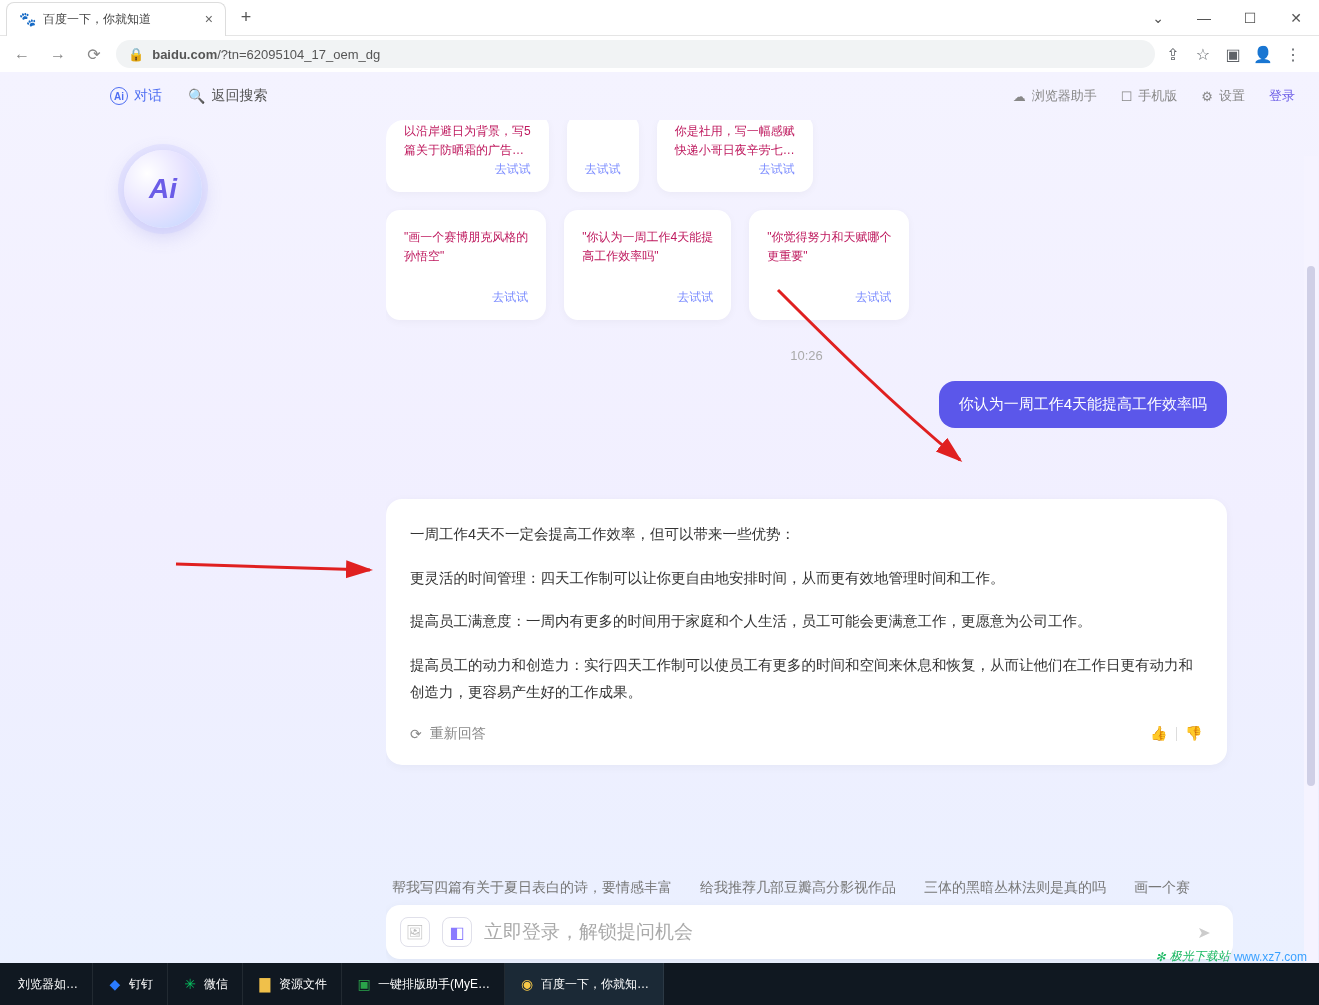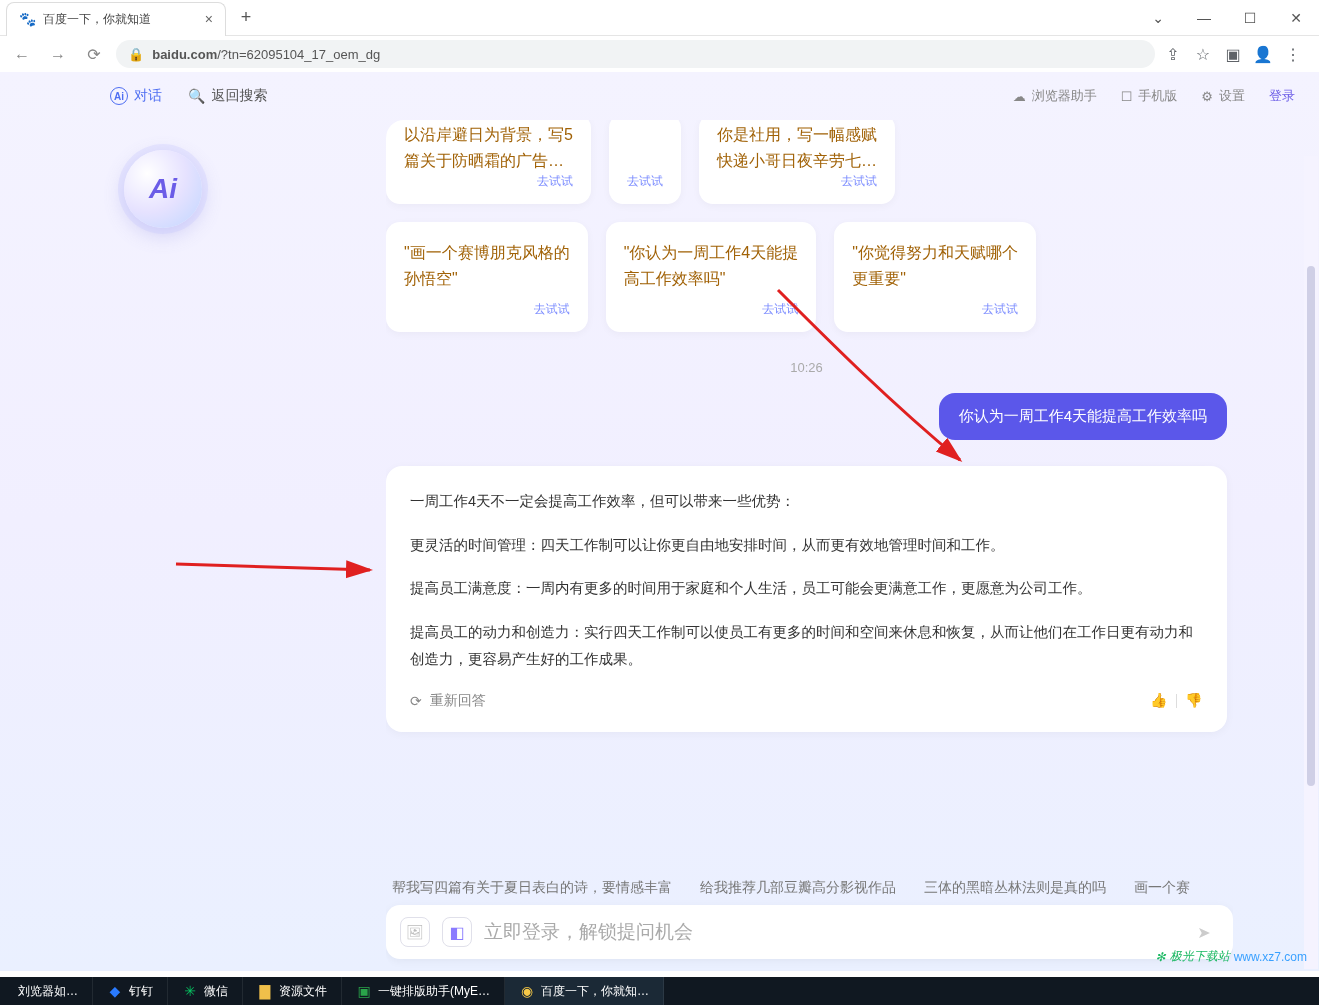--- a/index.html
+++ b/index.html
@@ -36,27 +36,27 @@
 .sidebar { width:280px; padding-top:10px; }
 .ai-badge { width:78px;height:78px;border-radius:50%; margin:20px 0 0 38px; background:radial-gradient(circle at 30% 30%,#fff 0%,#e6e2ff 50%,#bfd6ff 100%); box-shadow:0 0 0 6px rgba(200,200,255,.3),0 6px 20px rgba(120,120,220,.3); display:flex;align-items:center;justify-content:center;color:#6b5ce7;font-size:28px;font-weight:700;font-style:italic;}
 
 .main { flex:1; display:flex; flex-direction:column; padding-top:0; overflow:hidden; border-radius:18px; position:relative; }
 .scroll-area { flex:1; overflow:hidden; padding-right:6px; }
 
 
 .cards { display:flex; gap:18px; }
 .card { background:#fff; border-radius:14px; padding:18px 18px 14px; box-shadow:0 2px 8px rgba(0,0,0,0.04); min-height:110px; display:flex; flex-direction:column; }
 .card.trunc-top { padding-top:8px; min-height:78px; }
-.card .txt { font-size:16px; color:#a16207; line-height:1.6; }
+.card .txt { font-size:12px; color:#be185d; line-height:1.6; }
 .card .try { margin-top:auto; align-self:flex-end; color:#7a8bff; font-size:12px; cursor:pointer; }
 
 
 .timestamp { text-align:center; color:#aaa; font-size:13px; margin:28px 0 18px; }
 .user-bubble { margin-left:auto; background:#5b57ea; color:#fff; padding:14px 20px; border-radius:16px; font-size:15px; max-width:420px; align-self:flex-end; }
-.convo { display:flex; flex-direction:column; }
+.convo { display:flex; flex-direction:column;gap:45px; }
 .ai-answer { background:#fff; border-radius:16px; margin-top:26px; padding:22px 24px; box-shadow:0 2px 10px rgba(0,0,0,.04); position:relative; }
 .ai-answer p { font-size:14.5px; color:#333; line-height:1.9; margin-bottom:16px; }
 .ai-answer p:last-of-type { margin-bottom:0; }
 .ai-foot { display:flex; align-items:center; margin-top:18px; color:#888; font-size:14px; gap:8px; }
 .ai-foot .spacer { margin-left:auto; }
 .thumb { width:18px;height:18px;color:#aaa; }
 .divider-v { width:1px;height:14px;background:#ddd; }
 
 
 .chips { display:flex; gap:28px; padding:18px 6px 8px; color:#777; font-size:14px; white-space:nowrap; overflow:hidden; }
@@ -68,21 +68,21 @@
 .inputbar .cube { width:30px;height:30px;border:1px solid #e0e0ea;border-radius:8px;display:flex;align-items:center;justify-content:center;color:#8a7bff;font-size:16px;}
 .inputbar .prompt { flex:1; color:#aaa; font-size:19px; }
 .inputbar .send { width:30px;height:30px;border-radius:50%;display:flex;align-items:center;justify-content:center;color:#ccc;font-size:16px;}
 
 
 .arrow { position:absolute; pointer-events:none; }
 .page-vscroll { position:absolute; right:1px; top:84px; bottom:2px; width:14px; background:#f5f3ff; }
 .page-vscroll .thumb-bar { position:absolute; left:3px; right:3px; top:110px; height:520px; background:#cfcfe6; border-radius:4px; }
 
 
-.taskbar { position:fixed; bottom:0; left:0; right:0; height:28px; background:#101821; display:flex; padding:0 4px; z-index:50; }
+.taskbar { position:fixed; bottom:0; left:0; right:0; height:42px; background:#101821; display:flex; padding:0 4px; z-index:50; }
 .task { display:flex; align-items:center; gap:6px; padding:0 14px; height:100%; color:#fff; font-size:12px; border-right:1px solid rgba(255,255,255,.08); cursor:default; }
 .task.active { background:#1b2936; }
 .task .ticon { width:16px;height:16px;display:flex;align-items:center;justify-content:center;font-size:14px; }
 .watermark { position:fixed; right:6px; bottom:36px; font-size:12px; color:#1ab862; background:rgba(0,0,0,.0); padding:4px 6px; z-index:60; display:flex; align-items:center; gap:4px; font-style:italic; }
 .watermark .wm-domain { color:#3aa0ff; font-style:normal; }
 </style>
 </head>
 <body>
 
 <div class="titlebar">

